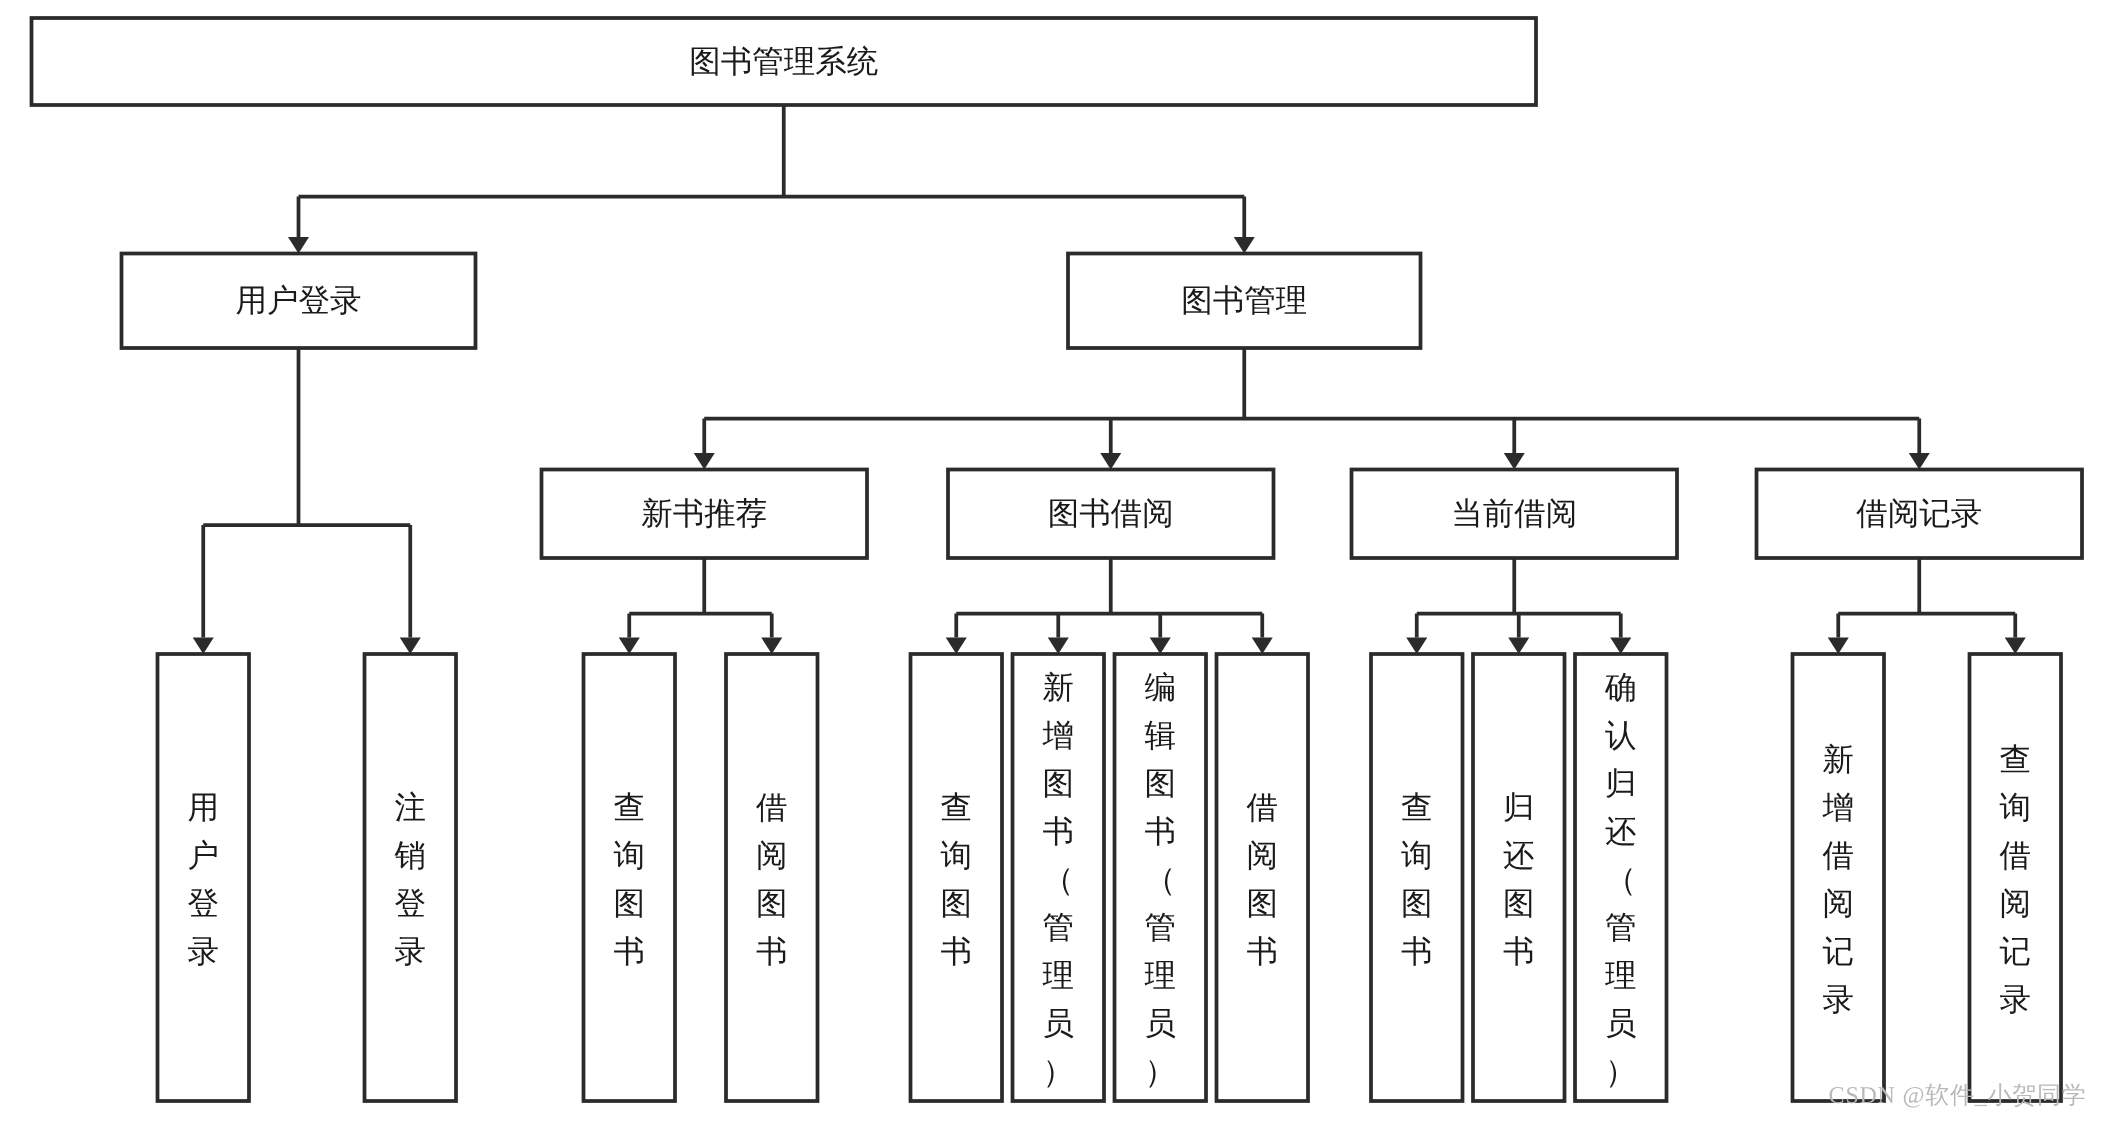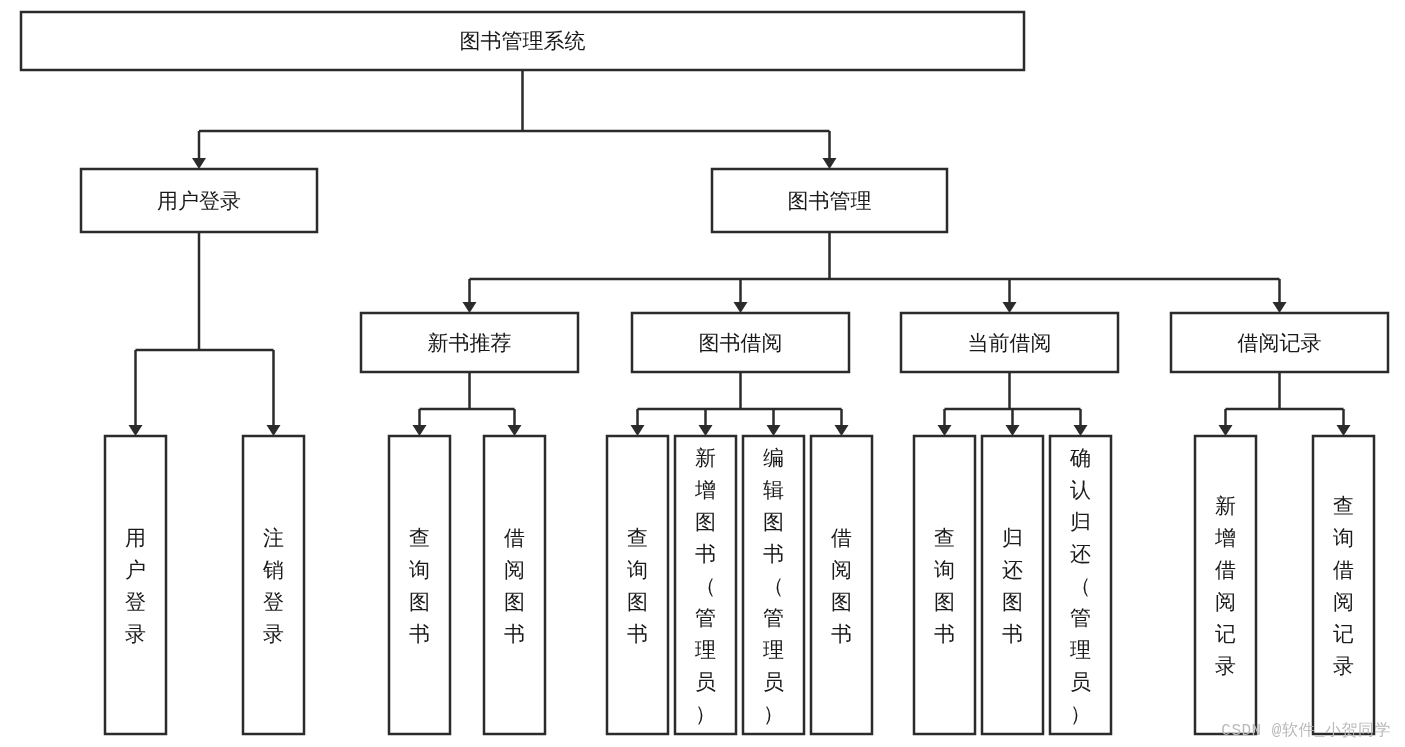--- a/index.html
+++ b/index.html
@@ -51,21 +51,21 @@
   .node-label-v {
     font-family: "DejaVu Sans", "Liberation Sans", sans-serif;
     font-size: 21px;
     fill: #1a1a1a;
     text-anchor: middle;
   }
   .watermark {
     position: absolute;
     right: 14px;
     bottom: 6px;
-    font-family: Liberation Mono, monospace;
+    font-family: Liberation Serif, serif;
     font-size: 16px;
     color: #b9b9b9;
     letter-spacing: 0.5px;
     white-space: nowrap;
     user-select: none;
   }
 </style>
 </head>
 <body>
 

